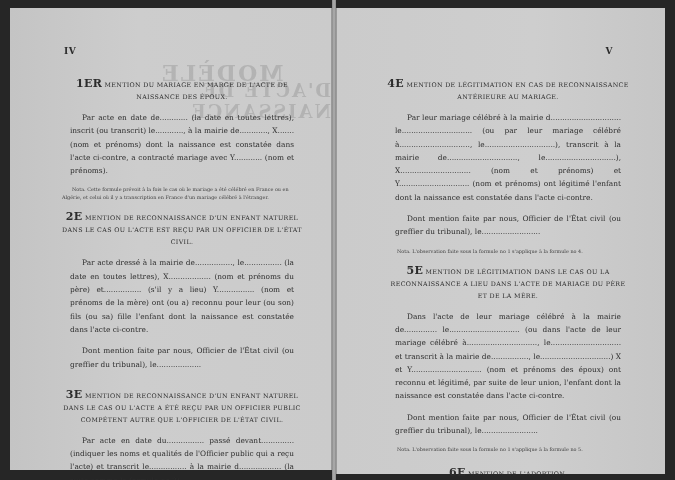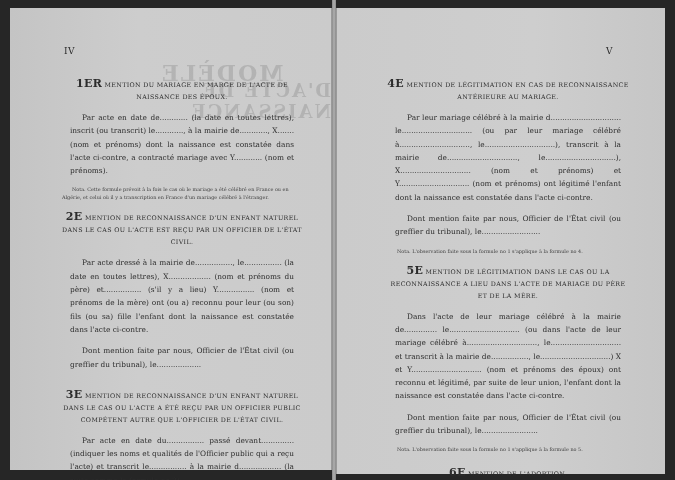--- a/index.html
+++ b/index.html
@@ -16,21 +16,21 @@
       background-image: linear-gradient(90deg, #c4c4c4 0%, #cdcdcd 40%, #cbcbcb 100%);
       box-sizing: border-box;
     }
     #page-left { left: 10px; top: 8px; width: 322px; height: 462px; border-right: 1px solid #9a9a9a; }
     #page-right { left: 336px; top: 8px; width: 329px; height: 466px; border-left: 1px solid #9a9a9a; background-image: linear-gradient(90deg, #cbcbcb 0%, #cecece 60%, #c6c6c6 100%); }
     .gutter {
       position: absolute; left: 332px; top: 0; width: 4px; height: 480px;
       background: linear-gradient(90deg, #8a8a8a, #b0b0b0, #8a8a8a);
     }
     .page-num {
-      position: absolute; top: 38px; font-size: 9px; font-weight: normal; letter-spacing: 0.5px;
+      position: absolute; top: 38px; font-size: 9px; font-weight: bold; letter-spacing: 0.5px;
     }
     #page-left .page-num { left: 54px; }
     #page-right .page-num { right: 52px; }
     .content { position: absolute; left: 52px; width: 240px; }
     #page-left .content { top: 70px; }
     #page-right .content { left: 50px; width: 242px; top: 70px; }
     .heading {
       font-size: 6.3px; text-align: center; letter-spacing: 0.35px;
       line-height: 12px; margin: 0 0 5px 0; text-transform: uppercase;
     }

